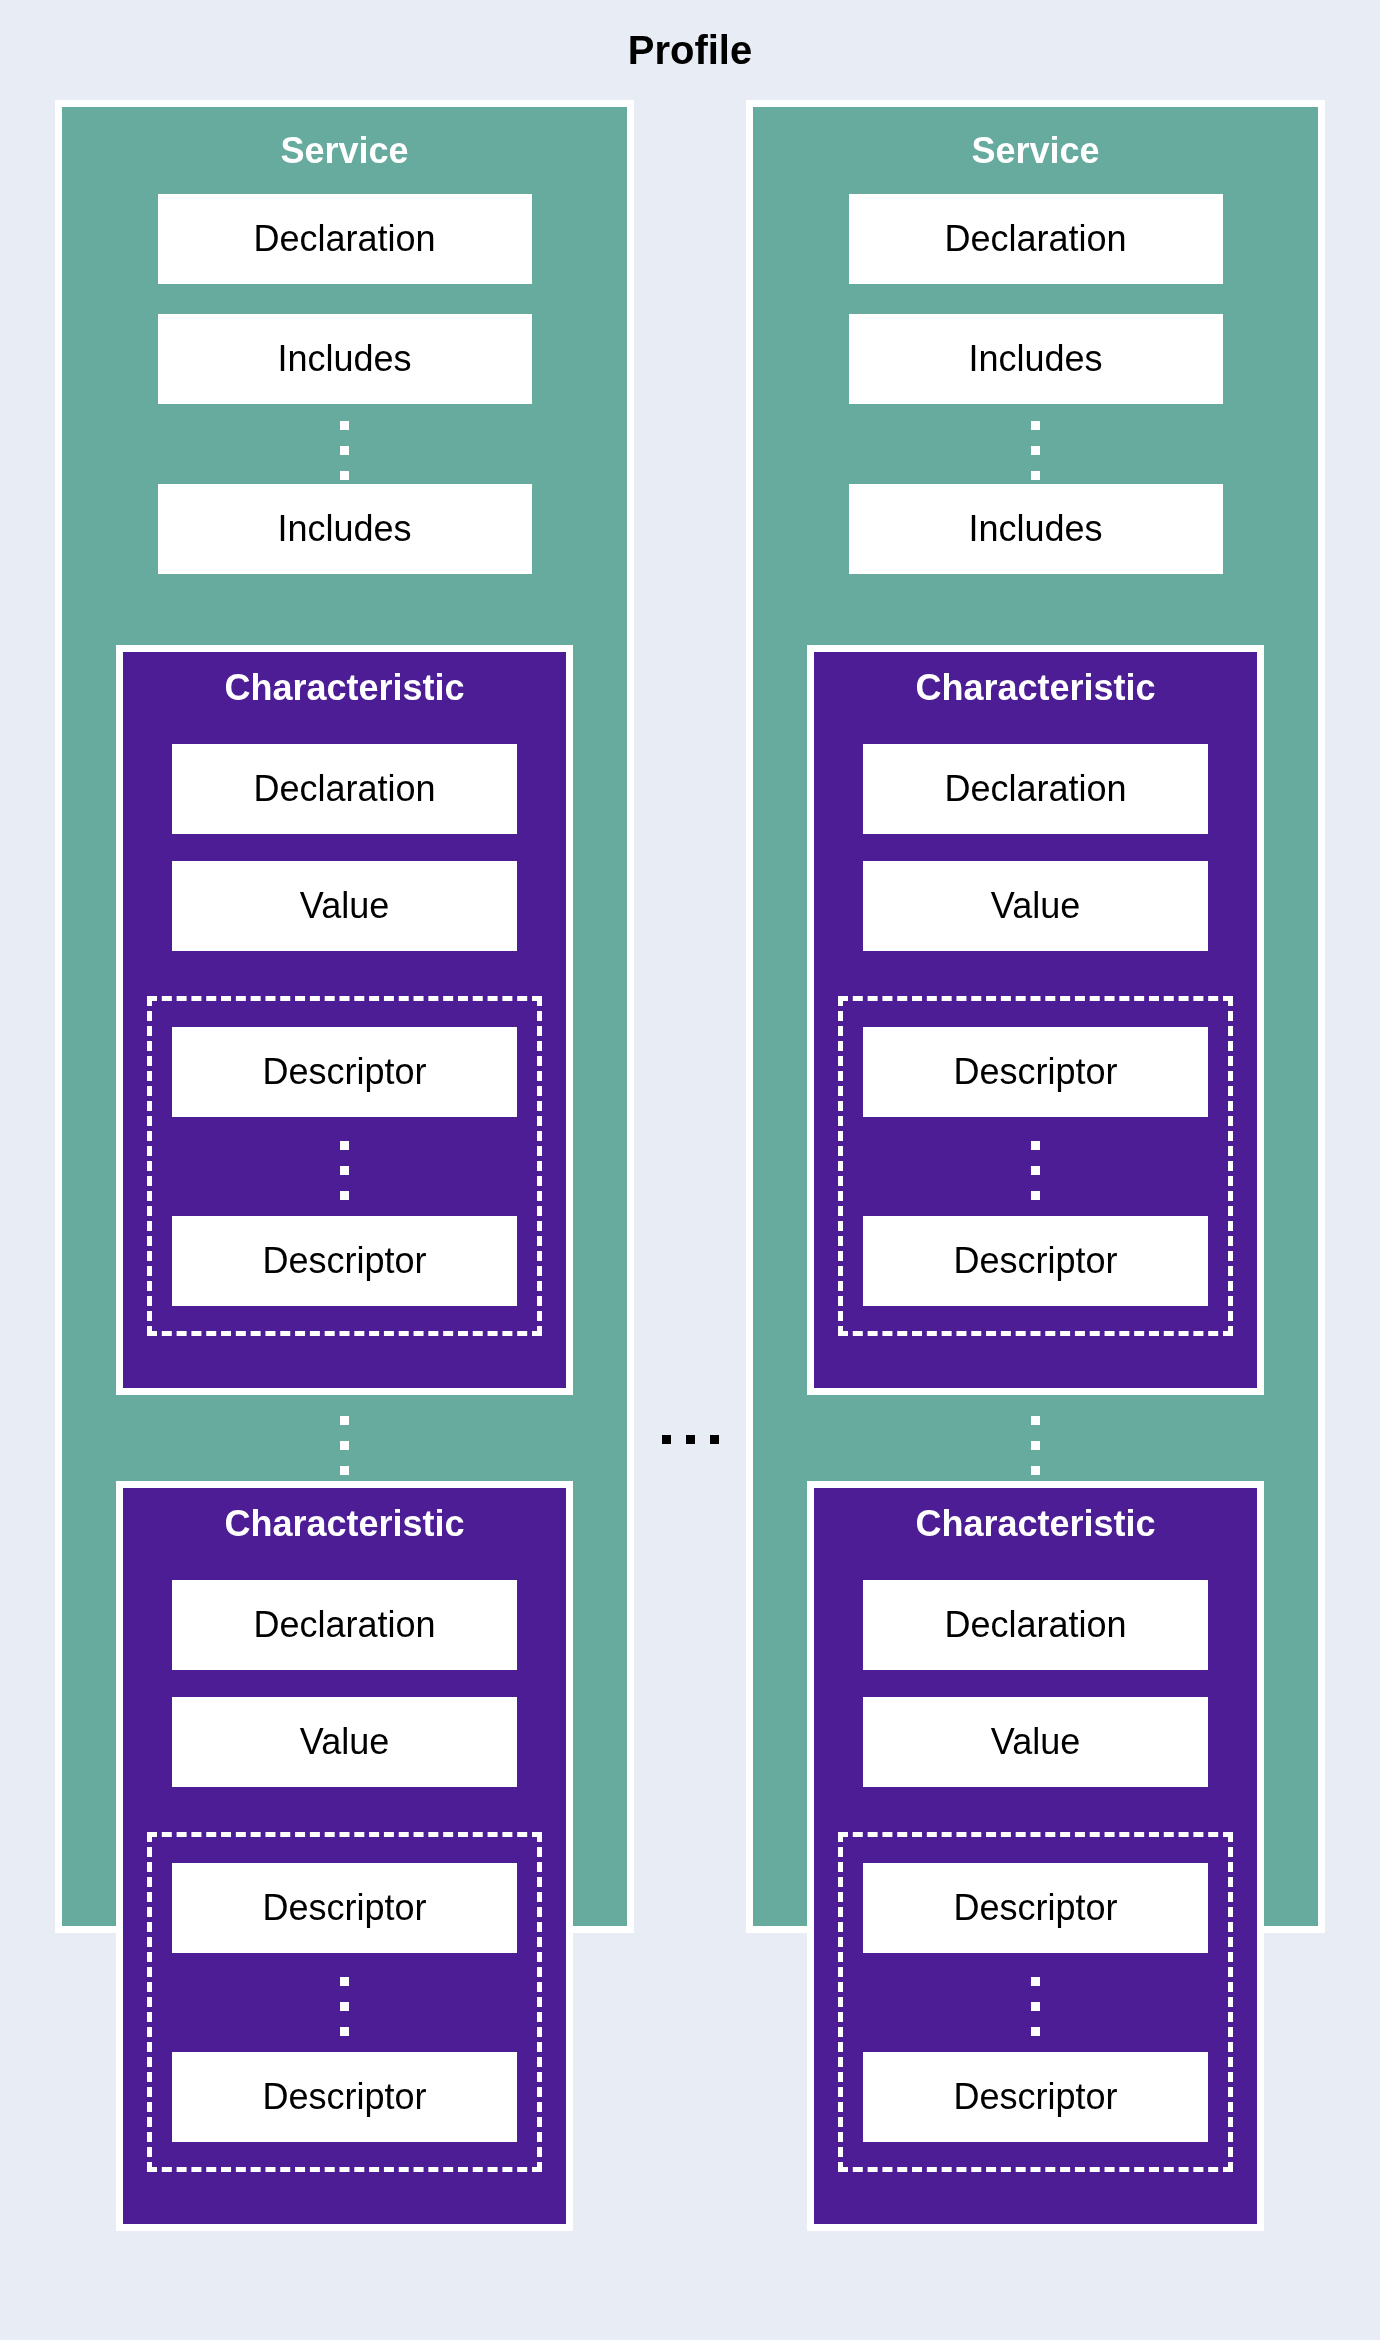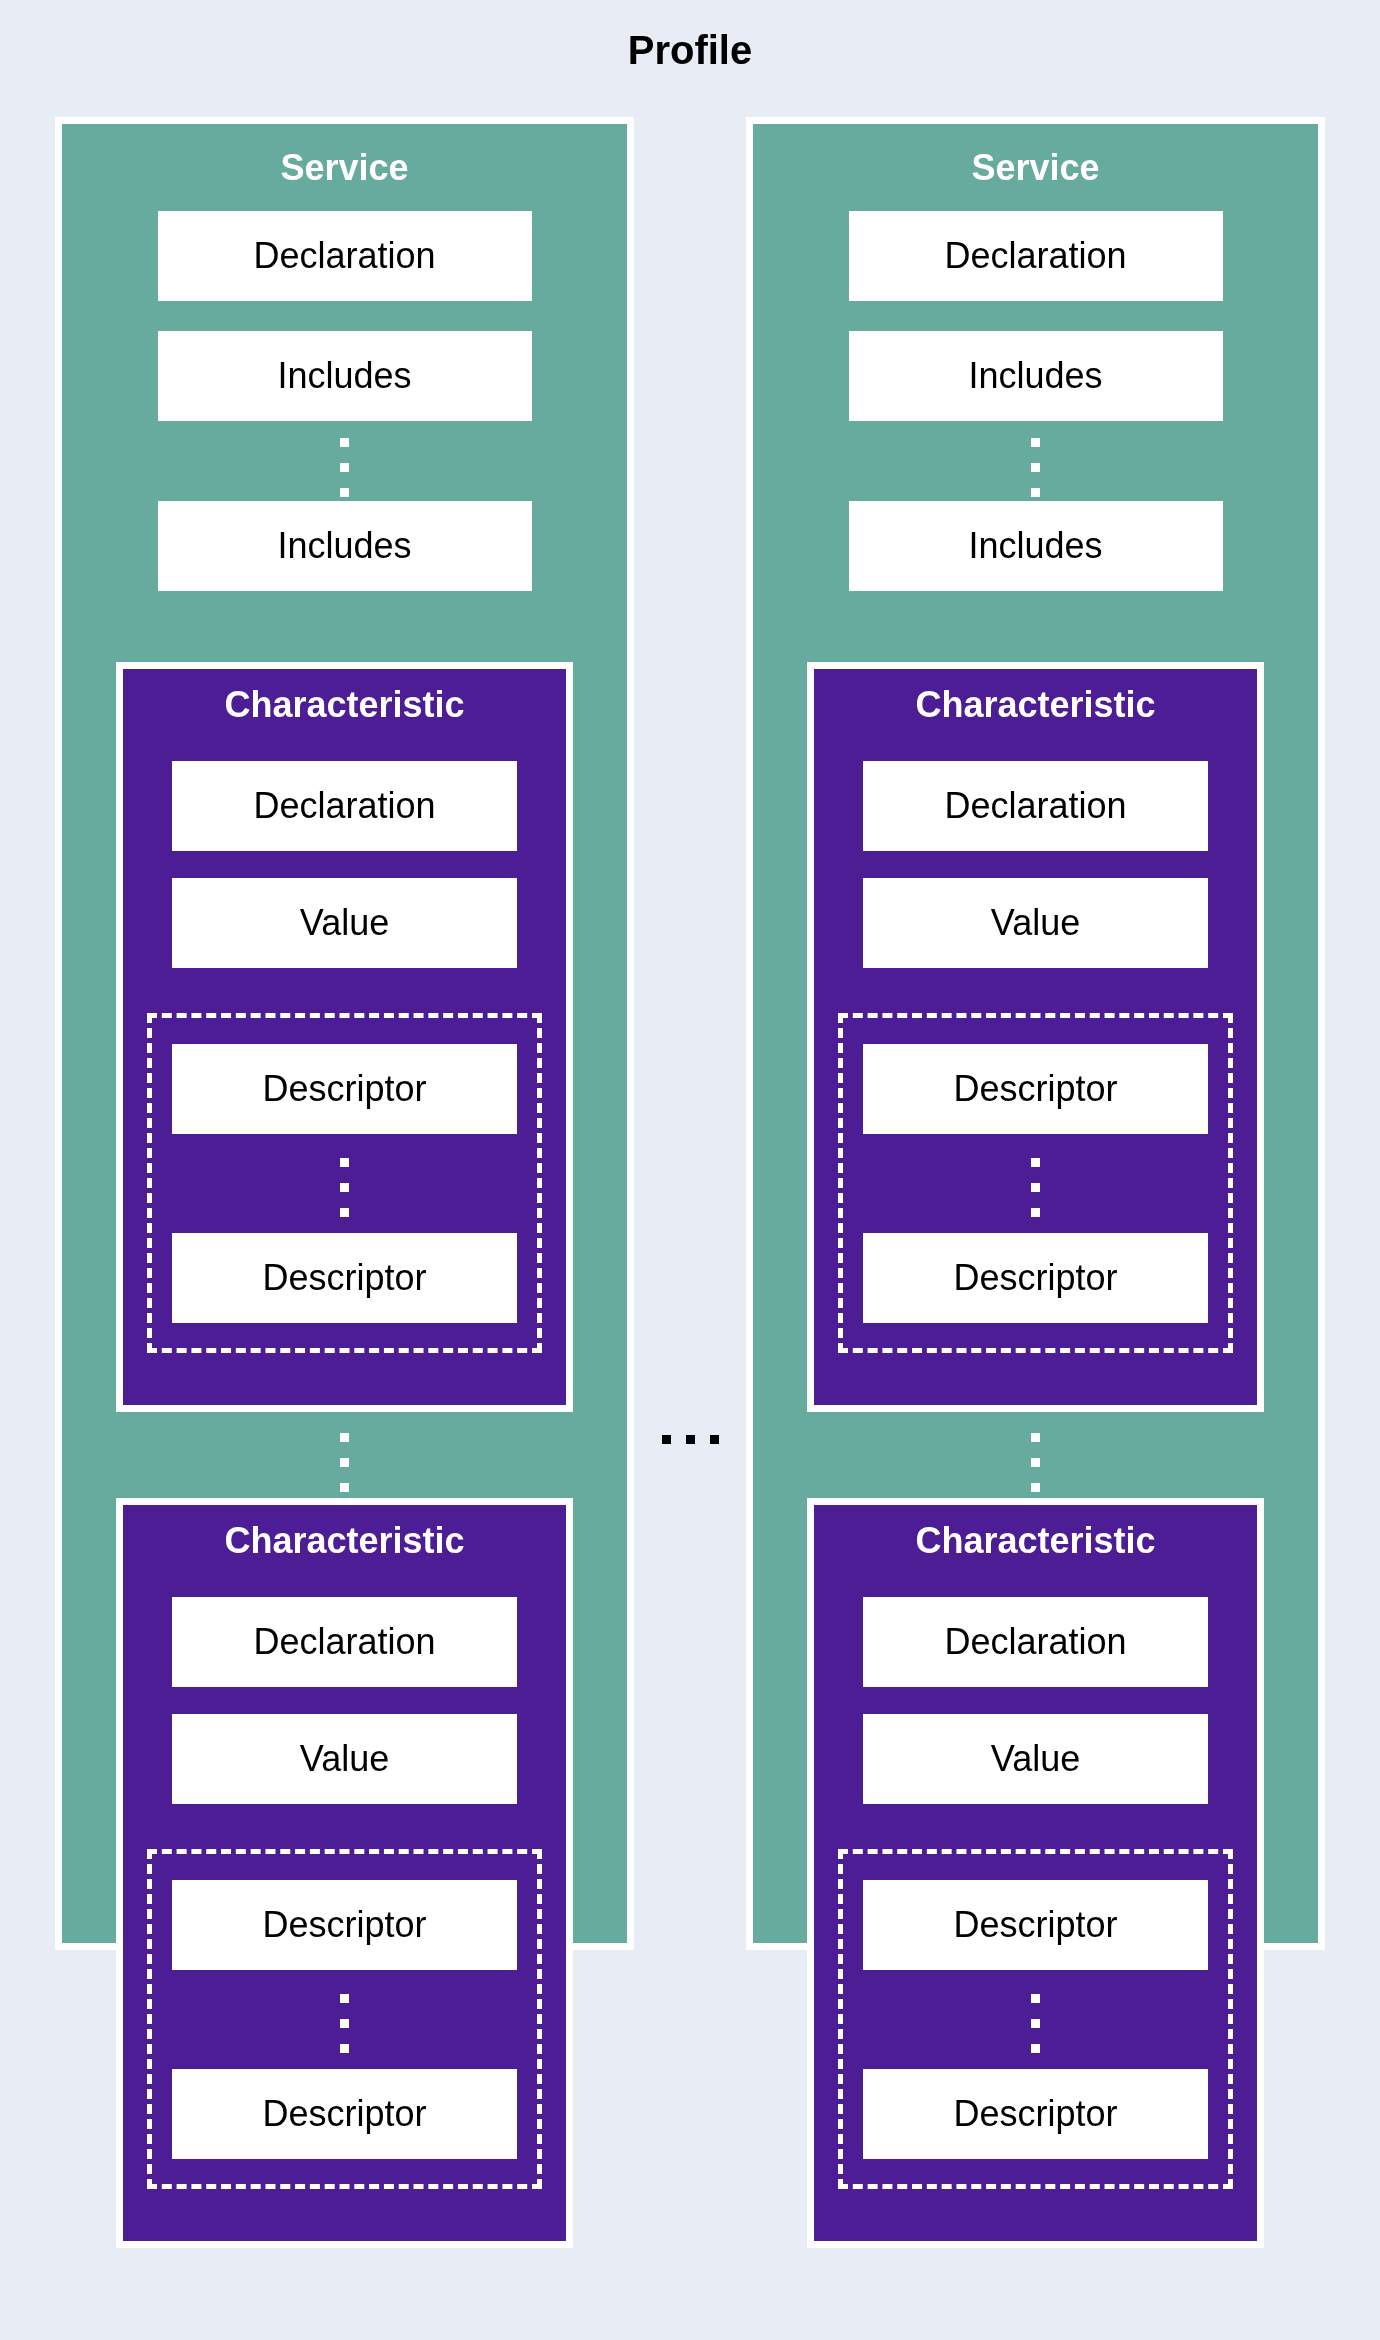--- a/index.html
+++ b/index.html
@@ -6,21 +6,21 @@
   body{
     width:1380px;height:2340px;position:relative;overflow:hidden;
     background:#e7ecf5;
     font-family:"Liberation Sans",sans-serif;
   }
   .page-title{
     position:absolute;top:28px;left:0;width:1380px;
     text-align:center;font-size:40px;font-weight:bold;color:#000;line-height:44px;
   }
   .panel{
-    position:absolute;top:117px;width:579px;height:1833px;
+    position:absolute;top:100px;width:579px;height:1833px;
     background:#67ab9f;border:7px solid #ffffff;box-sizing:border-box;
   }
   .panel-left{left:55px;}
   .panel-right{left:746px;}
   .svc-title{
     margin-top:26px;text-align:center;
     font-size:36px;font-weight:bold;color:#ffffff;line-height:36px;
   }
   .box{
     background:#ffffff;color:#000;font-size:36px;

